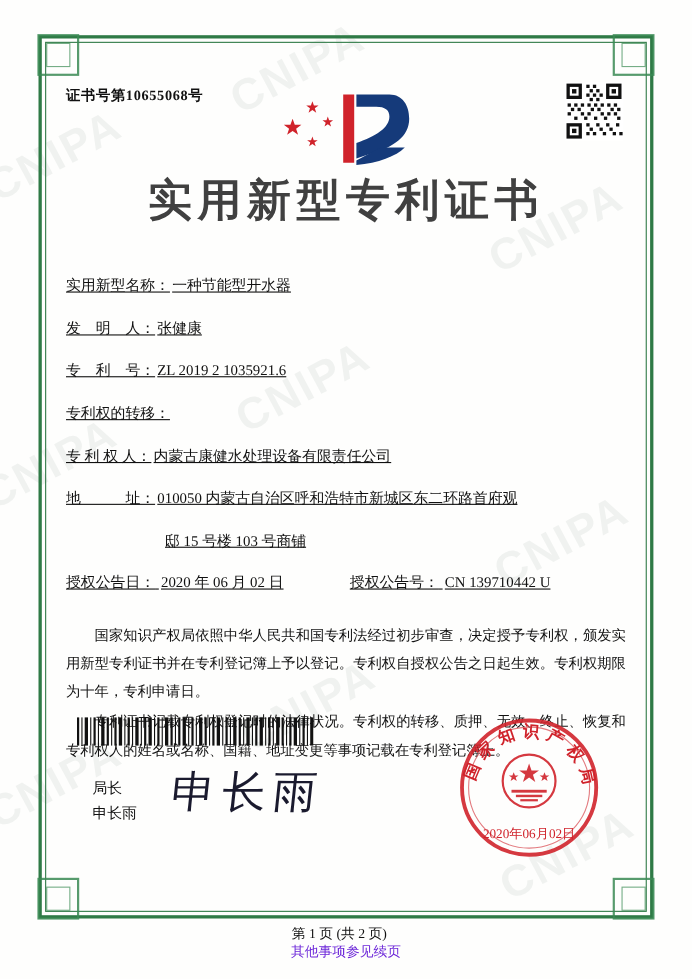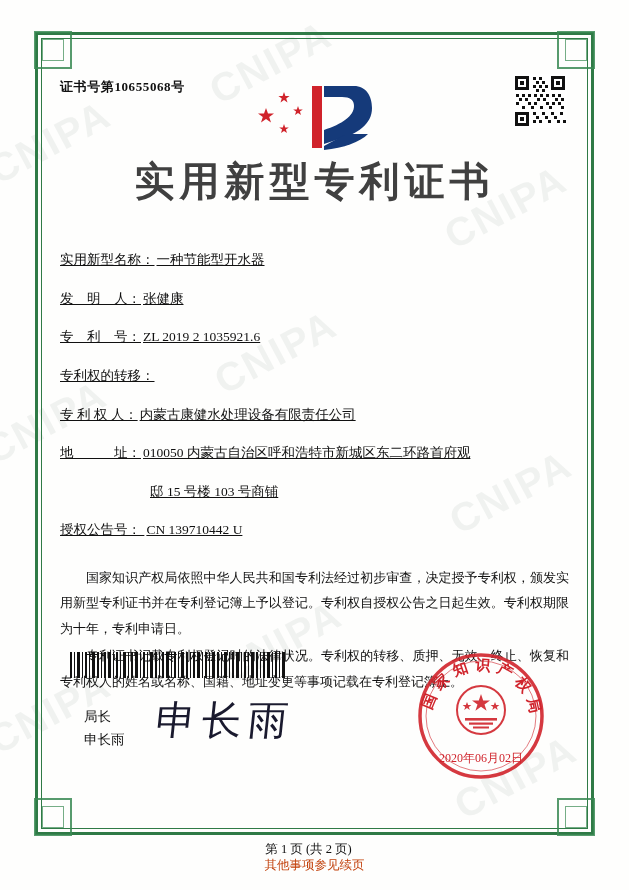--- a/index.html
+++ b/index.html
@@ -220,21 +220,21 @@
     font-size: 12.5px;
   }
 
   .footer-note {
     position: absolute;
     left: 0;
     right: 0;
     bottom: 16px;
     text-align: center;
     font-size: 12.5px;
-    color: #c2410c;
+    color: #6d28d9;
   }
 </style>
 </head>
 <body>
 
 <div class="page">
 
   <div class="watermark wm1">CNIPA</div>
   <div class="watermark wm2">CNIPA</div>
   <div class="watermark wm3">CNIPA</div>
@@ -363,20 +363,24 @@
       </div>
       <div class="field-row">
         <span class="field-label">地　　　址：</span>
         <span class="field-value">010050 内蒙古自治区呼和浩特市新城区东二环路首府观</span>
       </div>
       <div class="field-row">
         <span class="field-value field-value-indent">邸 15 号楼 103 号商铺</span>
       </div>
 
       <div class="row-split">
+        <div>
+          <span class="field-label">授权公告日：</span>
+          <span class="field-value">2020 年 06 月 02 日</span>
+        </div>
         <div>
           <span class="field-label">授权公告号：</span>
           <span class="field-value">CN 139710442 U</span>
         </div>
       </div>
     </div>
 
     <div class="body-text">
       <p>国家知识产权局依照中华人民共和国专利法经过初步审查，决定授予专利权，颁发实用新型专利证书并在专利登记簿上予以登记。专利权自授权公告之日起生效。专利权期限为十年，专利申请日。</p>
       <p>专利证书记载专利权登记时的法律状况。专利权的转移、质押、无效、终止、恢复和专利权人的姓名或名称、国籍、地址变更等事项记载在专利登记簿上。</p>

